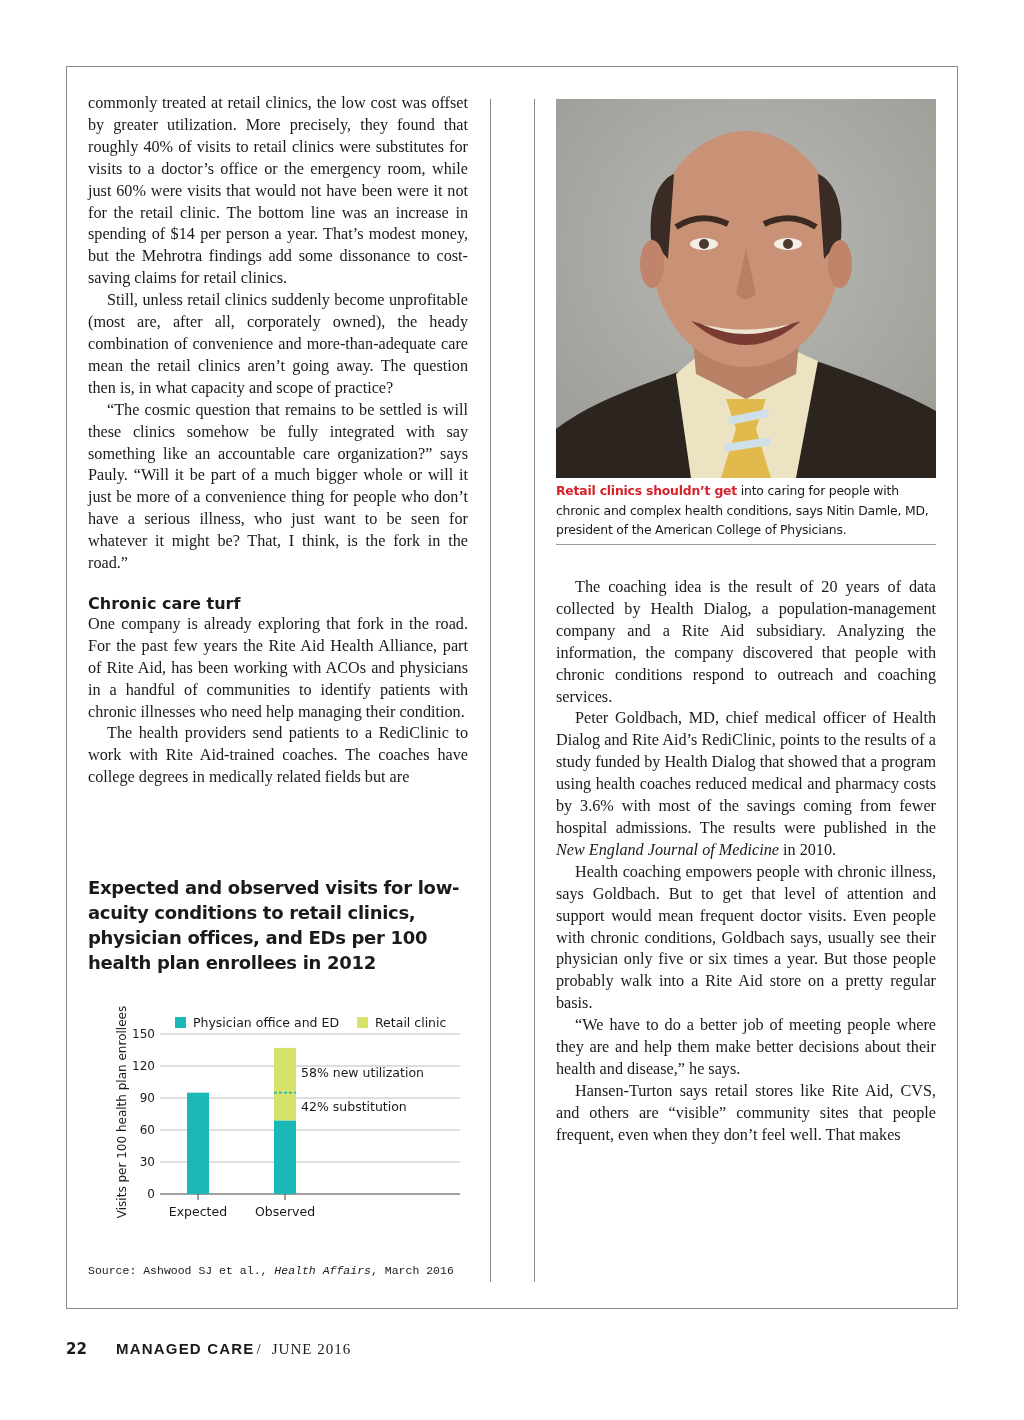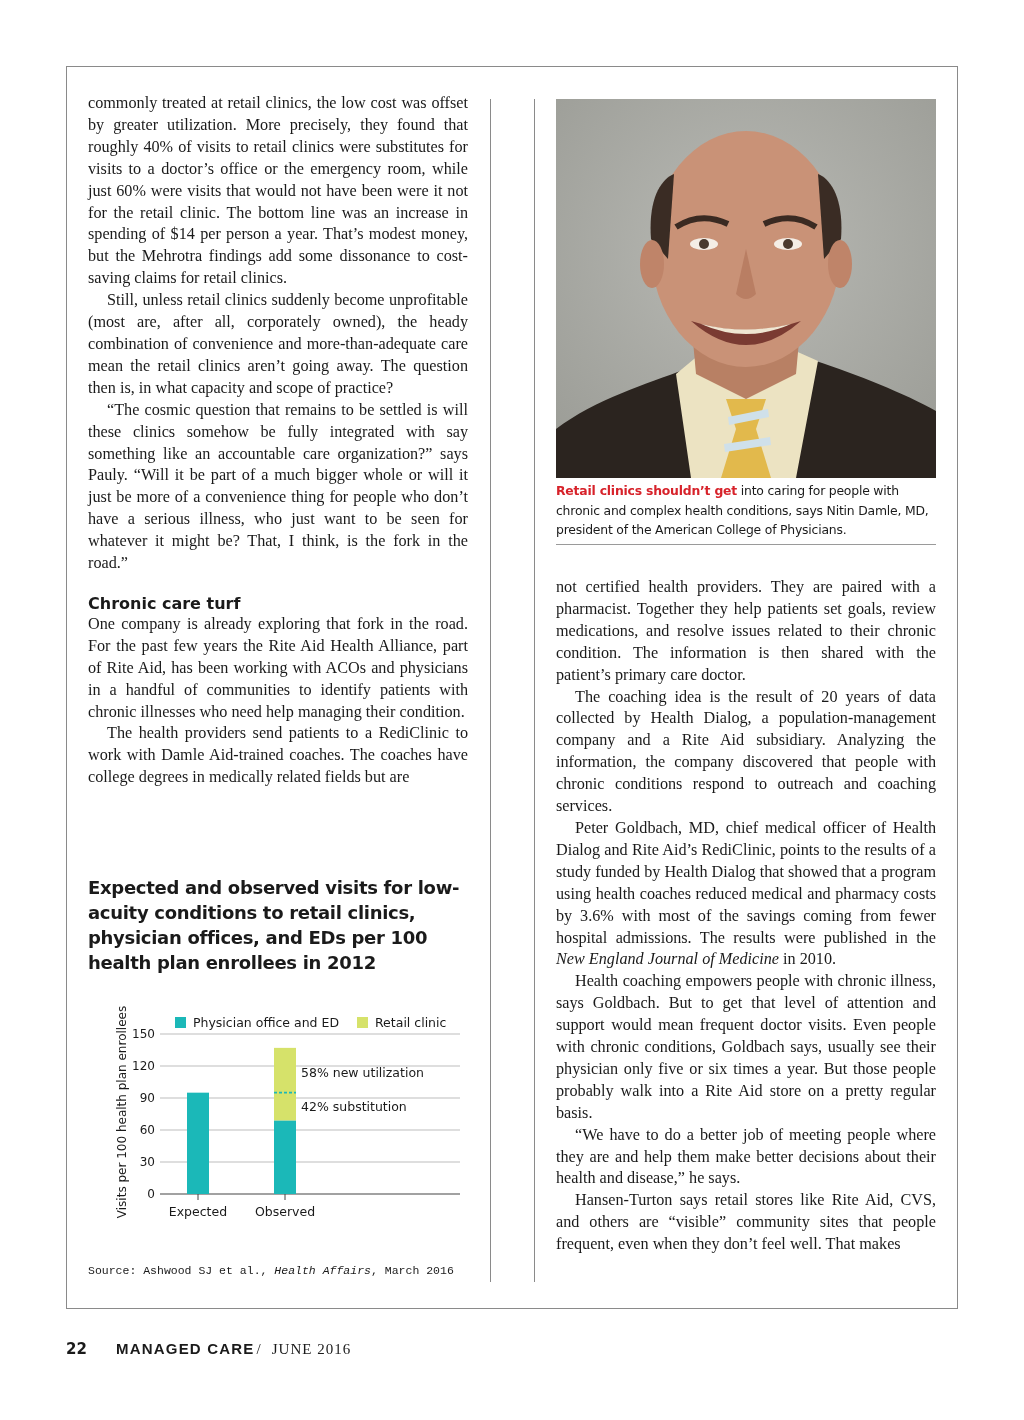--- a/index.html
+++ b/index.html
@@ -31,21 +31,21 @@
 <div class="frame"></div>
 <div class="vrule" style="left:490px"></div>
 <div class="vrule" style="left:534px"></div>
 
 <div class="col col-left">
   <p>commonly treated at retail clinics, the low cost was offset by greater utilization. More precisely, they found that roughly 40% of visits to retail clinics were substitutes for visits to a doctor’s office or the emergency room, while just 60% were visits that would not have been were it not for the retail clinic. The bottom line was an increase in spending of $14 per person a year. That’s modest money, but the Mehrotra findings add some dissonance to cost-saving claims for retail clinics.</p>
   <p class="indent">Still, unless retail clinics suddenly become unprofitable (most are, after all, corporately owned), the heady combination of convenience and more-than-adequate care mean the retail clinics aren’t going away. The question then is, in what capacity and scope of practice?</p>
   <p class="indent">“The cosmic question that remains to be settled is will these clinics somehow be fully integrated with say something like an accountable care organization?” says Pauly. “Will it be part of a much bigger whole or will it just be more of a convenience thing for people who don’t have a serious illness, who just want to be seen for whatever it might be? That, I think, is the fork in the road.”</p>
   <h3 class="subhead">Chronic care turf</h3>
   <p>One company is already exploring that fork in the road. For the past few years the Rite Aid Health Alliance, part of Rite Aid, has been working with ACOs and physicians in a handful of communities to identify patients with chronic illnesses who need help managing their condition.</p>
-  <p class="indent">The health providers send patients to a RediClinic to work with Damle Aid-trained coaches. The coaches have college degrees in medically related fields but are</p>
+  <p class="indent">The health providers send patients to a RediClinic to work with Rite Aid-trained coaches. The coaches have college degrees in medically related fields but are</p>
 </div>
 
 <div class="photo">
   <svg width="380" height="379" viewBox="0 0 380 379">
     <defs>
       <radialGradient id="bg" cx="50%" cy="40%" r="70%">
         <stop offset="0%" stop-color="#b9bab5"></stop>
         <stop offset="100%" stop-color="#9c9d97"></stop>
       </radialGradient>
     </defs>
@@ -83,21 +83,20 @@
     <path d="M145 225 Q190 245 235 225 Q190 236 145 225 Z" fill="#efe6d2"></path>
   </svg>
 </div>
 
 <div class="caption">
   <span class="lead">Retail clinics shouldn’t get</span><span> into caring for people with chronic and complex health conditions, says Nitin Damle, MD, president of the American College of Physicians.</span>
 </div>
 <div class="caption-rule"></div>
 
 <div class="col col-right">
-  <p>not certified health providers. They are paired with a pharmacist. Together they help patients set goals, review medications, and resolve issues related to their chronic condition. The information is then shared with the patient’s primary care doctor.</p>
   <p class="indent">The coaching idea is the result of 20 years of data collected by Health Dialog, a population-management company and a Rite Aid subsidiary. Analyzing the information, the company discovered that people with chronic conditions respond to outreach and coaching services.</p>
   <p class="indent"><span>Peter Goldbach, MD, chief medical officer of Health Dialog and Rite Aid’s RediClinic, points to the results of a study funded by Health Dialog that showed that a program using health coaches reduced medical and pharmacy costs by 3.6% with most of the savings coming from fewer hospital admissions. The results were published in the </span><i>New England Journal of Medicine</i><span> in 2010.</span></p>
   <p class="indent">Health coaching empowers people with chronic illness, says Goldbach. But to get that level of attention and support would mean frequent doctor visits. Even people with chronic conditions, Goldbach says, usually see their physician only five or six times a year. But those people probably walk into a Rite Aid store on a pretty regular basis.</p>
   <p class="indent">“We have to do a better job of meeting people where they are and help them make better decisions about their health and disease,” he says.</p>
   <p class="indent">Hansen-Turton says retail stores like Rite Aid, CVS, and others are “visible” community sites that people frequent, even when they don’t feel well. That makes</p>
 </div>
 
 <div class="chart-title">Expected and observed visits for low-acuity conditions to retail clinics, physician offices, and EDs per 100 health plan enrollees in 2012</div>
 
 <div class="chart">

